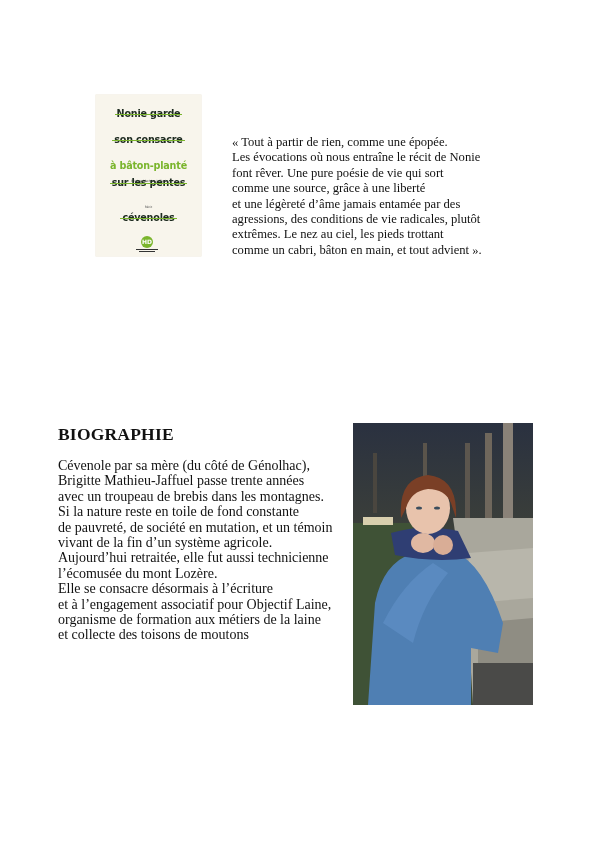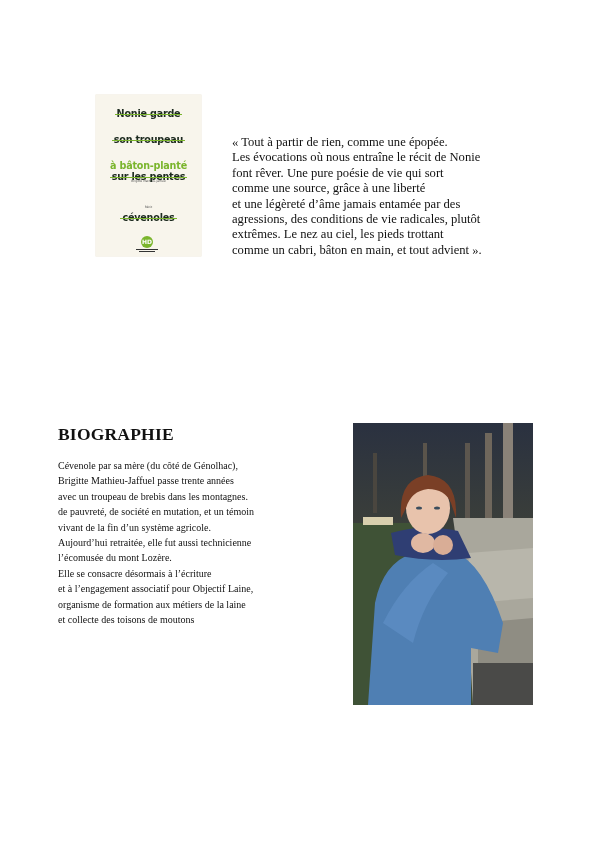--- a/index.html
+++ b/index.html
@@ -27,37 +27,37 @@
 
   
   .quote { position:absolute; left:232px; top:103px; width:320px;
            font-size:12.6px; line-height:15.4px;margin-top:32px; }
   .quote div { white-space:nowrap; }
 
   
   .bio-title { position:absolute; left:58px; top:424px; font-size:17.5px; font-weight:bold;
                letter-spacing:0.2px; }
   .bio-text { position:absolute; left:58px; top:458px; width:290px;
-              font-size:10px; line-height:15.4px; }
+              font-size:14px; line-height:15.4px; }
   .bio-text div { white-space:nowrap; }
   .bio-text .last { color:#333; }
 
   
   .photo { position:absolute; left:353px; top:423px; width:180px; height:282px; overflow:hidden;
            background:#2b3240; }
 </style>
 </head>
 <body>
 
 <div class="cover">
   <div class="line strike" style="top:13px"><span>Nonie garde</span></div>
-  <div class="line strike" style="top:39px"><span>son troupeau</span></div>
+  <div class="line strike" style="top:39px"><span>son consacre</span></div>
   <div class="line green" style="top:65px"><span>à bâton-planté</span></div>
   <div class="tiny" style="top:84px">Brigitte Mathieu-Jaffuel</div>
-  <div class="line strike" style="top:76px"><span>sur les pentes</span></div>
+  <div class="line strike" style="top:82px"><span>sur les pentes</span></div>
   <div class="tiny" style="top:110px">Récit</div>
   <div class="line strike" style="top:117px"><span>cévenoles</span></div>
   <div class="logo">HD</div>
   <div class="logo-text">
       <i></i>
       <i style="margin:0 3px"></i>
     </div>
 </div>
 
 <div class="quote">
@@ -69,20 +69,21 @@
   <div>agressions, des conditions de vie radicales, plutôt</div>
   <div>extrêmes. Le nez au ciel, les pieds trottant</div>
   <div>comme un cabri, bâton en main, et tout advient ».</div>
 </div>
 
 <div class="bio-title">BIOGRAPHIE</div>
 <div class="bio-text">
   <div>Cévenole par sa mère (du côté de Génolhac),</div>
   <div>Brigitte Mathieu-Jaffuel passe trente années</div>
   <div>avec un troupeau de brebis dans les montagnes.</div>
+  <div>Si la nature reste en toile de fond constante</div>
   <div>de pauvreté, de société en mutation, et un témoin</div>
   <div>vivant de la fin d’un système agricole.</div>
   <div>Aujourd’hui retraitée, elle fut aussi technicienne</div>
   <div>l’écomusée du mont Lozère.</div>
   <div>Elle se consacre désormais à l’écriture</div>
   <div>et à l’engagement associatif pour Objectif Laine,</div>
   <div>organisme de formation aux métiers de la laine</div>
   <div>et collecte des toisons de moutons</div>
 </div>
 

